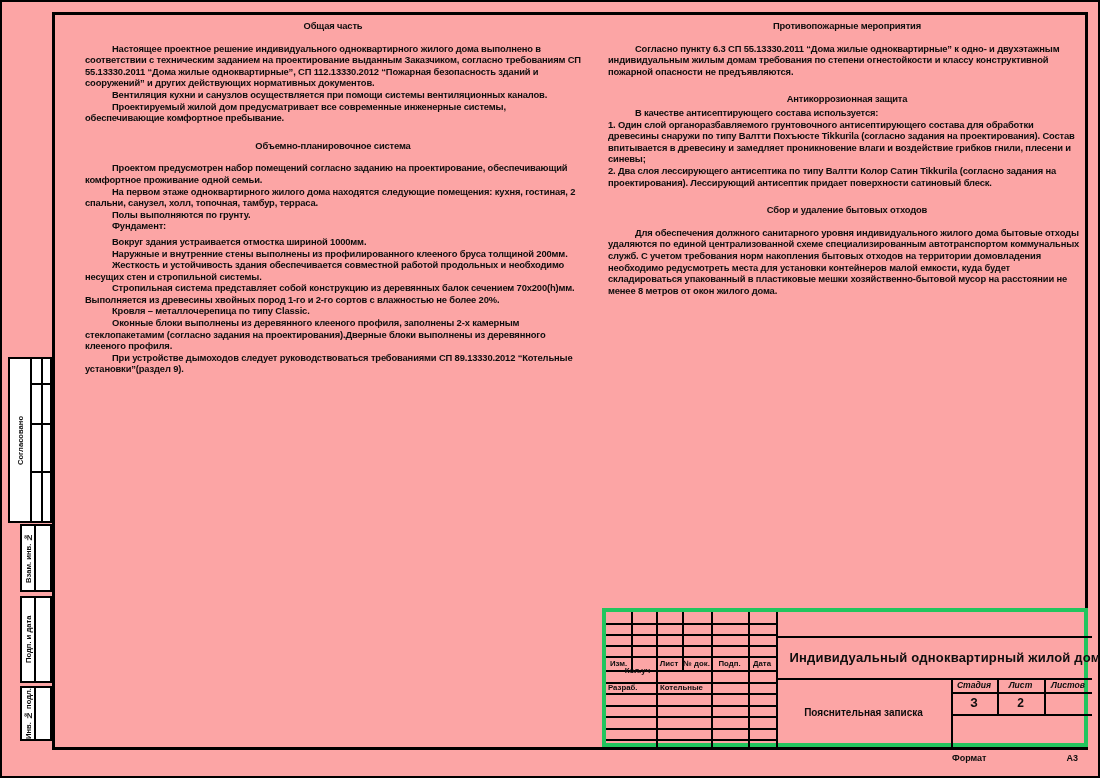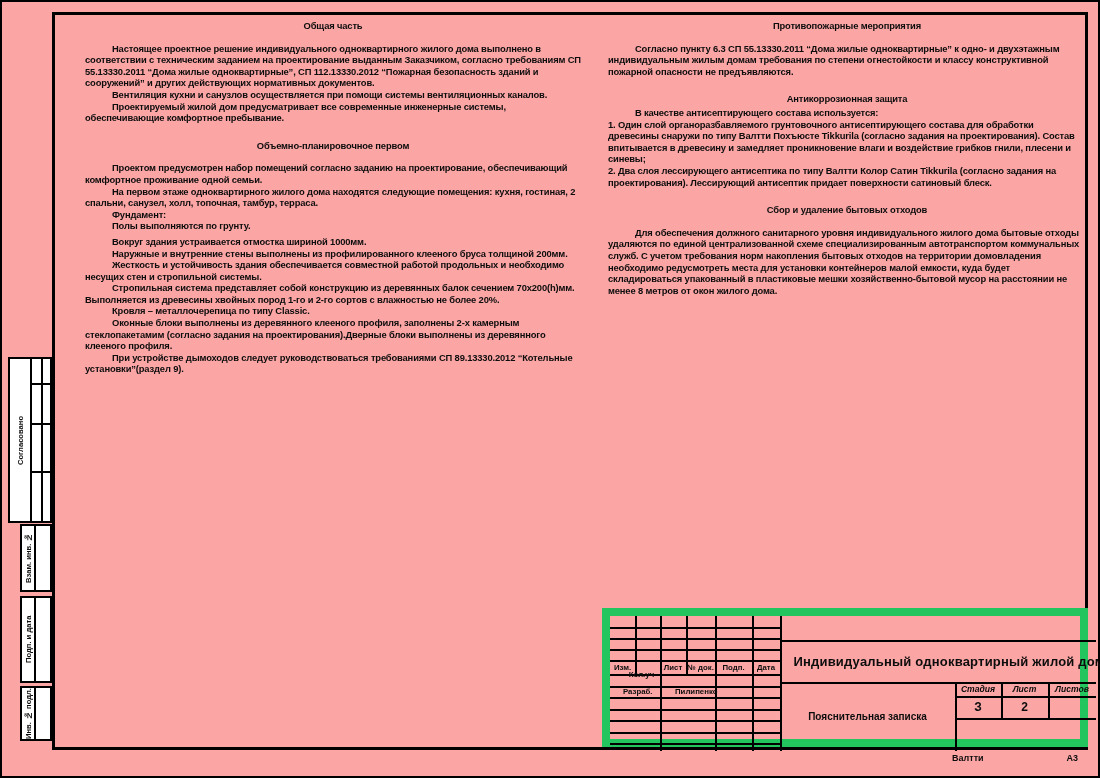--- a/index.html
+++ b/index.html
@@ -32,53 +32,53 @@
     position:absolute;writing-mode:vertical-rl;transform:rotate(180deg);
     font-size:7.6px;font-weight:bold;letter-spacing:0;white-space:nowrap;
     left:0;top:0;bottom:0;display:flex;align-items:center;justify-content:center;
   }
   .sb-sogl{left:8px;top:357px;width:44px;height:166px;}
   .sb-1{left:20px;top:524px;width:32px;height:68px;}
   .sb-2{left:20px;top:596px;width:32px;height:87px;}
   .sb-3{left:20px;top:686px;width:32px;height:55px;}
 
   
-  .tb{position:absolute;left:602px;top:608px;width:486px;height:139px;border:8px solid #22c55e;box-sizing:border-box;}
+  .tb{position:absolute;left:602px;top:608px;width:486px;height:139px;border:4px solid #22c55e;box-sizing:border-box;}
   .tb .cellt{position:absolute;display:flex;align-items:center;justify-content:center;text-align:center;font-weight:bold;}
   .lbl8{font-size:7.8px;}
   .lbl9i{font-size:8.6px;font-style:italic;}
   .proj{font-size:13px;letter-spacing:0.2px;}
   .doc{font-size:10px;}
   .comp{font-size:13px;font-style:italic;}
   .stv{font-size:12px;}
-  .lft{justify-content:flex-start !important;text-align:right;padding-left:13px;}
+  .lft{justify-content:flex-start !important;text-align:right;padding-left:2px;}
 
   .fmt{position:absolute;left:940px;top:753px;width:150px;display:flex;justify-content:space-between;
        padding:0 12px;box-sizing:border-box;font-size:9px;font-weight:bold;}
 </style>
 </head>
 <body>
 
 <div class="sheet">
   <div class="page-border"></div>
   <div class="frame"></div>
 
   <div class="col col-left">
     <div class="sec">
       <div class="sec-h">Общая часть</div>
       <p>Настоящее проектное решение индивидуального одноквартирного жилого дома выполнено в соответствии с техническим заданием на проектирование выданным Заказчиком, согласно требованиям СП 55.13330.2011 “Дома жилые одноквартирные”, СП 112.13330.2012 “Пожарная безопасность зданий и сооружений” и других действующих нормативных документов.</p>
       <p>Вентиляция кухни и санузлов осуществляется при помощи системы вентиляционных каналов.</p>
       <p>Проектируемый жилой дом предусматривает все современные инженерные системы, обеспечивающие комфортное пребывание.</p>
     </div>
     <div class="sec">
-      <div class="sec-h">Объемно-планировочное первом</div>
+      <div class="sec-h">Объемно-планировочное система</div>
       <p>Проектом предусмотрен набор помещений согласно заданию на проектирование, обеспечивающий комфортное проживание одной семьи.</p>
       <p>На первом этаже одноквартирного жилого дома находятся следующие помещения: кухня, гостиная, 2 спальни, санузел, холл,  топочная, тамбур, терраса.</p>
+      <p>Полы  выполняются по грунту.</p>
       <p>Фундамент:</p>
-      <p>Полы  выполняются по грунту.</p>
       <p class="mt4">Вокруг здания устраивается отмостка шириной 1000мм.</p>
       <p>Наружные и внутренние стены выполнены из профилированного клееного бруса толщиной 200мм.</p>
       <p>Жесткость и устойчивость здания обеспечивается  совместной работой продольных и необходимо несущих стен и стропильной системы.</p>
       <p>Стропильная система представляет собой конструкцию из деревянных балок сечением 70х200(h)мм. Выполняется из древесины хвойных пород 1-го и 2-го сортов с влажностью не более 20%.</p>
       <p>Кровля – металлочерепица по типу Classic.</p>
       <p>Оконные блоки выполнены из деревянного клееного профиля, заполнены 2-х камерным стеклопакетамим (согласно задания на проектирования).Дверные блоки выполнены из деревянного клееного профиля.</p>
       <p>При устройстве дымоходов следует руководствоваться требованиями СП 89.13330.2012 “Котельные установки”(раздел 9).</p>
     </div>
   </div>
 
@@ -151,31 +151,31 @@
     <div class="hl" style="left:345px;width:141px;top:102px;"></div>
 
     <div class="cellt lbl8" style="left:0;top:44px;width:25px;height:14px;">Изм.</div>
     <div class="cellt lbl8" style="left:19px;top:44px;width:25px;height:28px;">Кол.уч</div>
     <div class="cellt lbl8" style="left:50px;top:44px;width:26px;height:14px;">Лист</div>
     <div class="cellt lbl8" style="left:76px;top:44px;width:29px;height:14px;">№ док.</div>
     <div class="cellt lbl8" style="left:105px;top:44px;width:37px;height:14px;">Подп.</div>
     <div class="cellt lbl8" style="left:142px;top:44px;width:28px;height:14px;">Дата</div>
 
     <div class="cellt lbl8 lft" style="left:0;top:70px;width:50px;height:11px;">Разраб.</div>
-    <div class="cellt lbl8 lft" style="left:52px;top:70px;width:53px;height:11px;">Пилипенко</div>
+    <div class="cellt lbl8 lft" style="left:52px;top:70px;width:53px;height:11px;">Котельные</div>
 
     <div class="cellt proj" style="left:181px;top:24px;width:316px;height:42px;">Индивидуальный одноквартирный жилой дом</div>
 
     <div class="cellt lbl9i" style="left:345px;top:66px;width:46px;height:14px;">Стадия</div>
     <div class="cellt lbl9i" style="left:391px;top:66px;width:47px;height:14px;">Лист</div>
     <div class="cellt lbl9i" style="left:438px;top:66px;width:48px;height:14px;">Листов</div>
     <div class="cellt stv" style="left:345px;top:80px;width:46px;height:22px;">З</div>
     <div class="cellt stv" style="left:391px;top:80px;width:47px;height:22px;">2</div>
     <div class="cellt stv" style="left:438px;top:80px;width:48px;height:22px;"></div>
 
     <div class="cellt doc" style="left:170px;top:66px;width:175px;height:69px;">Пояснительная записка</div>
   </div>
 
   <div class="fmt">
-    <span>Валтти</span>
+    <span>Формат</span>
     <span>А3</span>
   </div>
 </div>
 
 </body></html>

